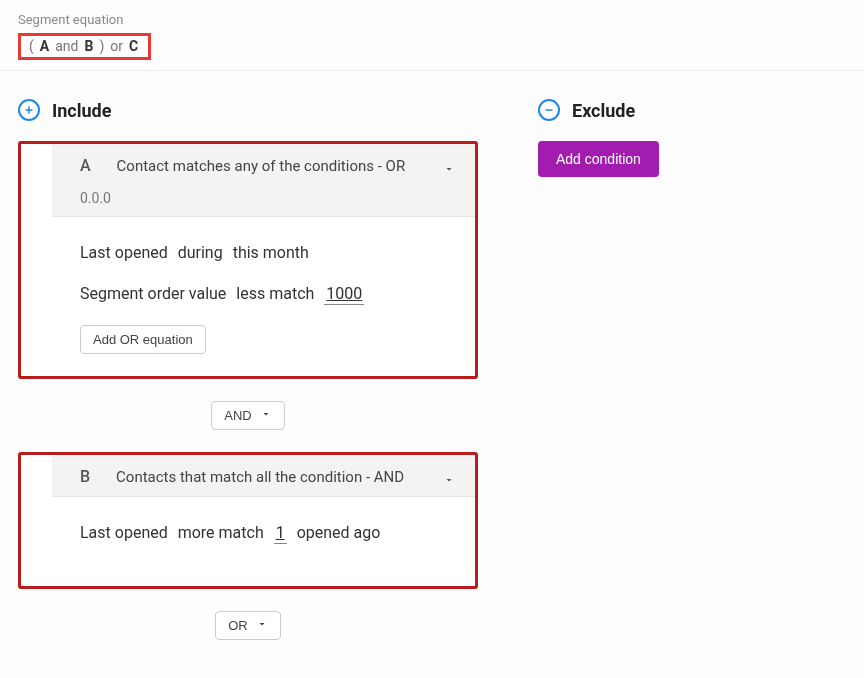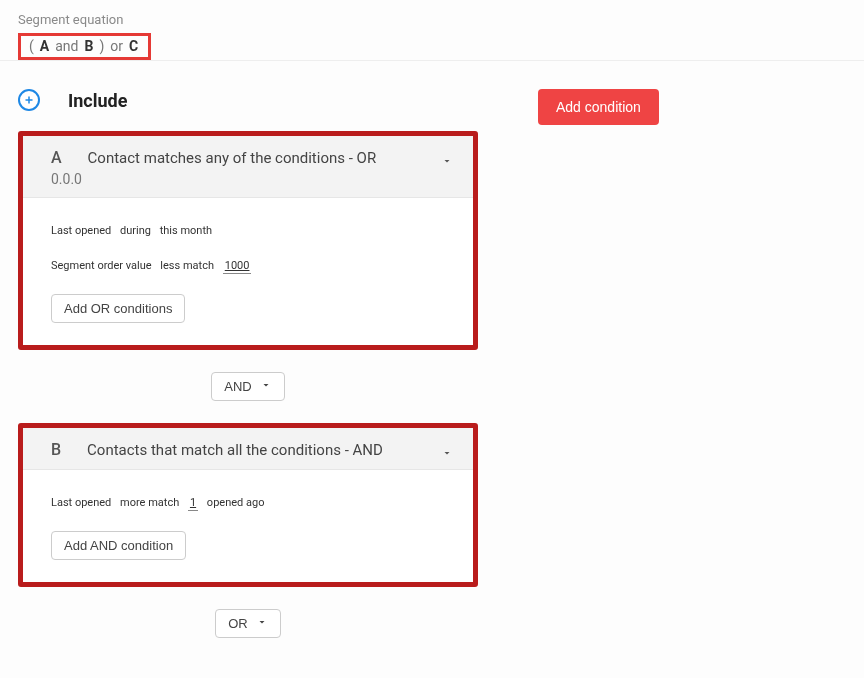--- a/index.html
+++ b/index.html
@@ -5,21 +5,21 @@
     * { box-sizing: border-box; margin: 0; padding: 0; }
     body {
       font-family: -apple-system, BlinkMacSystemFont, "Segoe UI", Roboto, Arial, sans-serif;
       background: #fdfdfd;
       color: #333;
       width: 864px;
       height: 678px;
       overflow: hidden;
     }
     .header-section {
-      padding: 12px 18px 0;
+      padding: 12px 18px 10px;
       border-bottom: 1px solid #eee;
     }
     .seg-label {
       font-size: 13px;
       color: #8a8a8a;
       margin-bottom: 6px;
     }
     .seg-eq-box {
       display: inline-flex;
       align-items: center;
@@ -35,45 +35,46 @@
     .main-wrap {
       display: flex;
       gap: 60px;
       padding: 28px 18px 0;
     }
     .col-left { width: 460px; }
     .col-right { width: 280px; }
     .section-title {
       display: flex;
       align-items: center;
-      gap: 28px;
+      gap: 12px;
       margin-bottom: 20px;
     }
     .section-title h2 {
       font-size: 18px;
       font-weight: 700;
       color: #222;
     }
     .icon-circle {
       width: 22px;
       height: 22px;
       border-radius: 50%;
       display: flex;
       align-items: center;
       justify-content: center;
       background: #fff;
     }
     .icon-plus { border: 2px solid #1e88e5; color: #1e88e5; }
     .icon-minus { border: 2px solid #1e88e5; color: #1e88e5; }
     .icon-circle svg { width: 12px; height: 12px; }
     .condition-card {
-      border: 5px solid #b91c1c;
+      border: 3px solid #b91c1c;
       border-radius: 3px;
       background: #fff;
       margin-bottom: 22px;
+      padding-left: 31px;
     }
     .card-header {
       background: #f3f3f3;
       border-bottom: 1px solid #e6e6e6;
       padding: 12px 28px 10px;
       color: #555;
       position: relative;
     }
     .card-header .letter-label {
       font-weight: 500;
@@ -82,33 +83,33 @@
       display: inline-block;
       vertical-align: top;
     }
     .card-header .match-text {
       color: #444;
       font-size: 15px;
     }
     .card-header .version {
       color: #777;
       font-size: 14px;
-      margin-top: 4px;
+      margin-top: 15px;
     }
     .card-header .chevron {
       position: absolute;
       right: 20px;
       top: 16px;
       color: #555;
     }
     .card-body {
       padding: 26px 28px 22px;
     }
     .condition-row {
-      font-size: 11px;
+      font-size: 16px;
       color: #333;
       margin-bottom: 22px;
     }
     .condition-row .part { margin-right: 6px; }
     .underline-val {
       border-bottom: 1px solid #888;
       padding: 0 2px 1px;
       text-decoration: underline;
     }
     .add-subcond-btn {
@@ -135,21 +136,21 @@
       padding: 6px 12px;
       font-size: 13px;
       color: #444;
       cursor: pointer;
     }
     .chev-down {
       display: inline-block;
     }
     .chev-down svg { width: 12px; height: 12px; }
     .primary-btn {
-      background: #ef4444;
+      background: #a21caf;
       color: #fff;
       border: none;
       border-radius: 4px;
       padding: 10px 18px;
       font-size: 14px;
       cursor: pointer;
     }
   </style>
 </head>
 <body>
@@ -194,64 +195,71 @@
         <div class="condition-row">
           <span class="part">Last opened</span>
           <span class="part">during</span>
           <span class="part">this month</span>
         </div>
         <div class="condition-row">
           <span class="part">Segment order value</span>
           <span class="part">less match</span>
           <span class="part underline-val">1000</span>
         </div>
-        <button class="add-subcond-btn">Add OR conditions</button>
+        <button class="add-subcond-btn">Add OR equation</button>
       </div>
     </div>
 
     <div class="connector-row">
       <button class="connector-btn">
         <span>AND</span>
         <span class="chev-down">
           <svg viewBox="0 0 24 24" fill="currentColor">
               <path d="M7 10l5 5 5-5z"></path>
             </svg>
         </span>
       </button>
     </div>
 
     <div class="condition-card">
       <div class="card-header">
         <span class="letter-label">B</span>
-        <span class="match-text">Contacts that match all the conditions - AND</span>
+        <span class="match-text">Contacts that match all the condition - AND</span>
         <span class="chevron chev-down">
           <svg viewBox="0 0 24 24" fill="currentColor">
               <path d="M7 10l5 5 5-5z"></path>
             </svg>
         </span>
       </div>
       <div class="card-body">
         <div class="condition-row">
           <span class="part">Last opened</span>
           <span class="part">more match</span>
           <span class="part underline-val">1</span>
           <span class="part">opened ago</span>
         </div>
-        <button class="add-subcond-btn">Add AND condition</button>
       </div>
     </div>
 
     <div class="connector-row">
       <button class="connector-btn">
         <span>OR</span>
         <span class="chev-down">
           <svg viewBox="0 0 24 24" fill="currentColor">
               <path d="M7 10l5 5 5-5z"></path>
             </svg>
         </span>
       </button>
     </div>
   </div>
 
   <div class="col-right">
+    <div class="section-title">
+      <span class="icon-circle icon-minus">
+        <svg viewBox="0 0 24 24" fill="none" stroke="currentColor" stroke-width="3">
+            <line x1="5" y1="12" x2="19" y2="12"></line>
+          </svg>
+      </span>
+      <h2>Exclude</h2>
+    </div>
     <button class="primary-btn">Add condition</button>
   </div>
 </div>
 
 </body></html>

